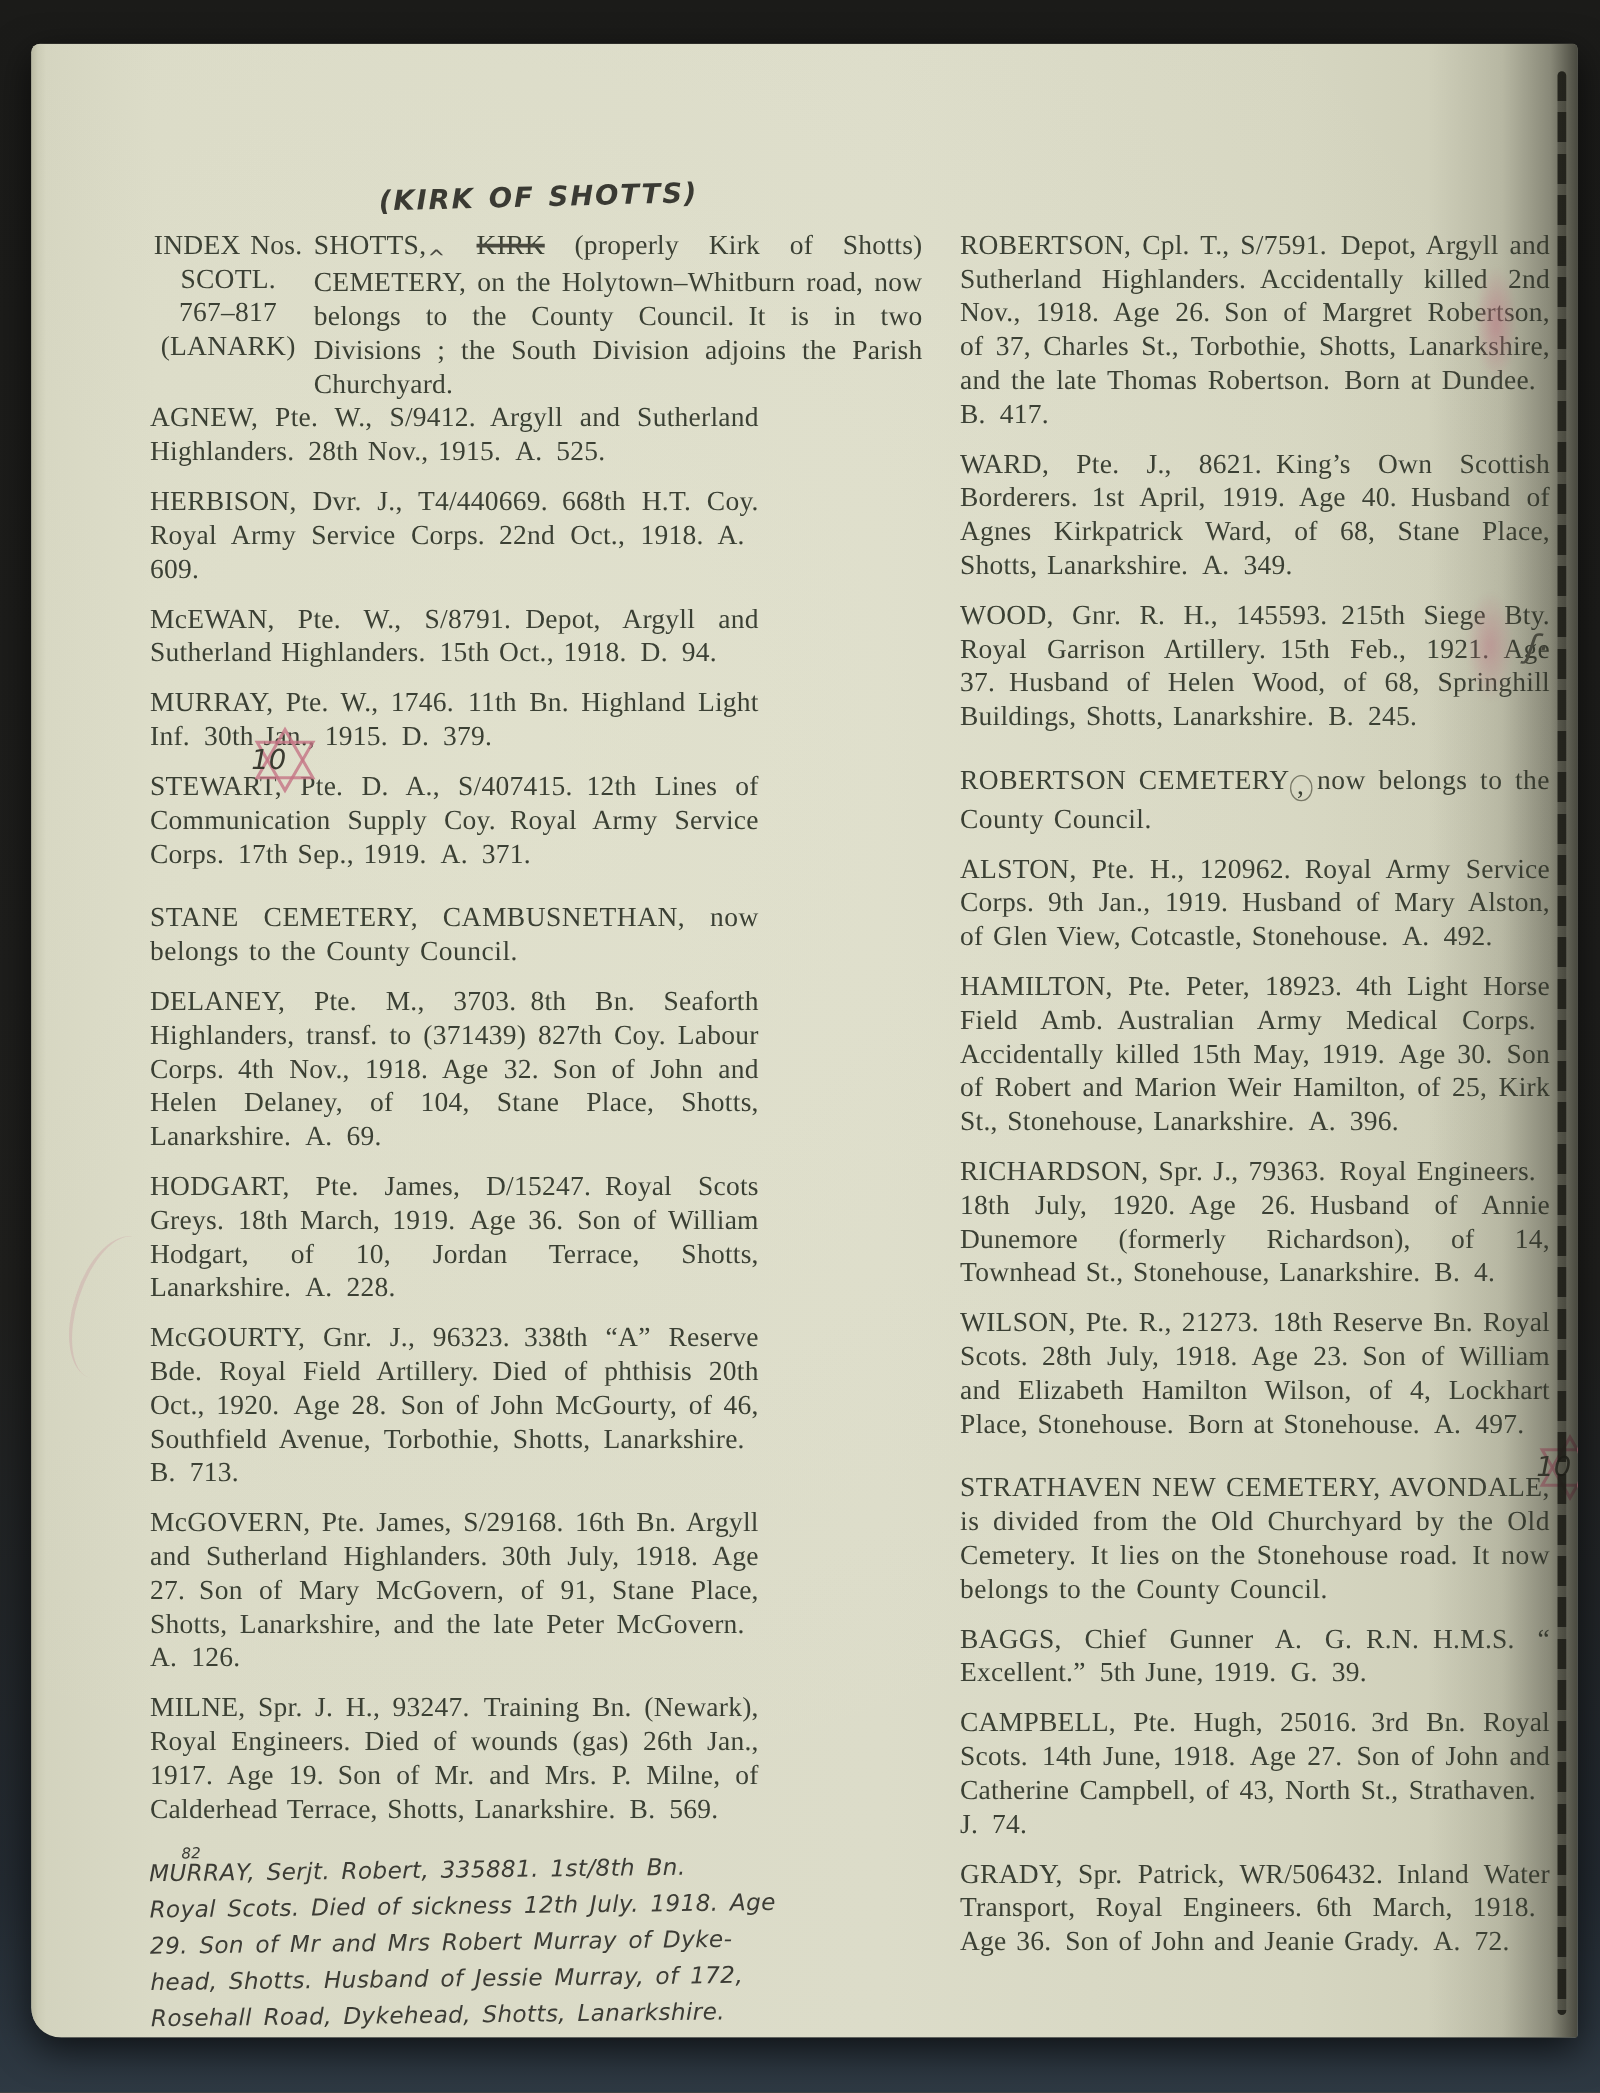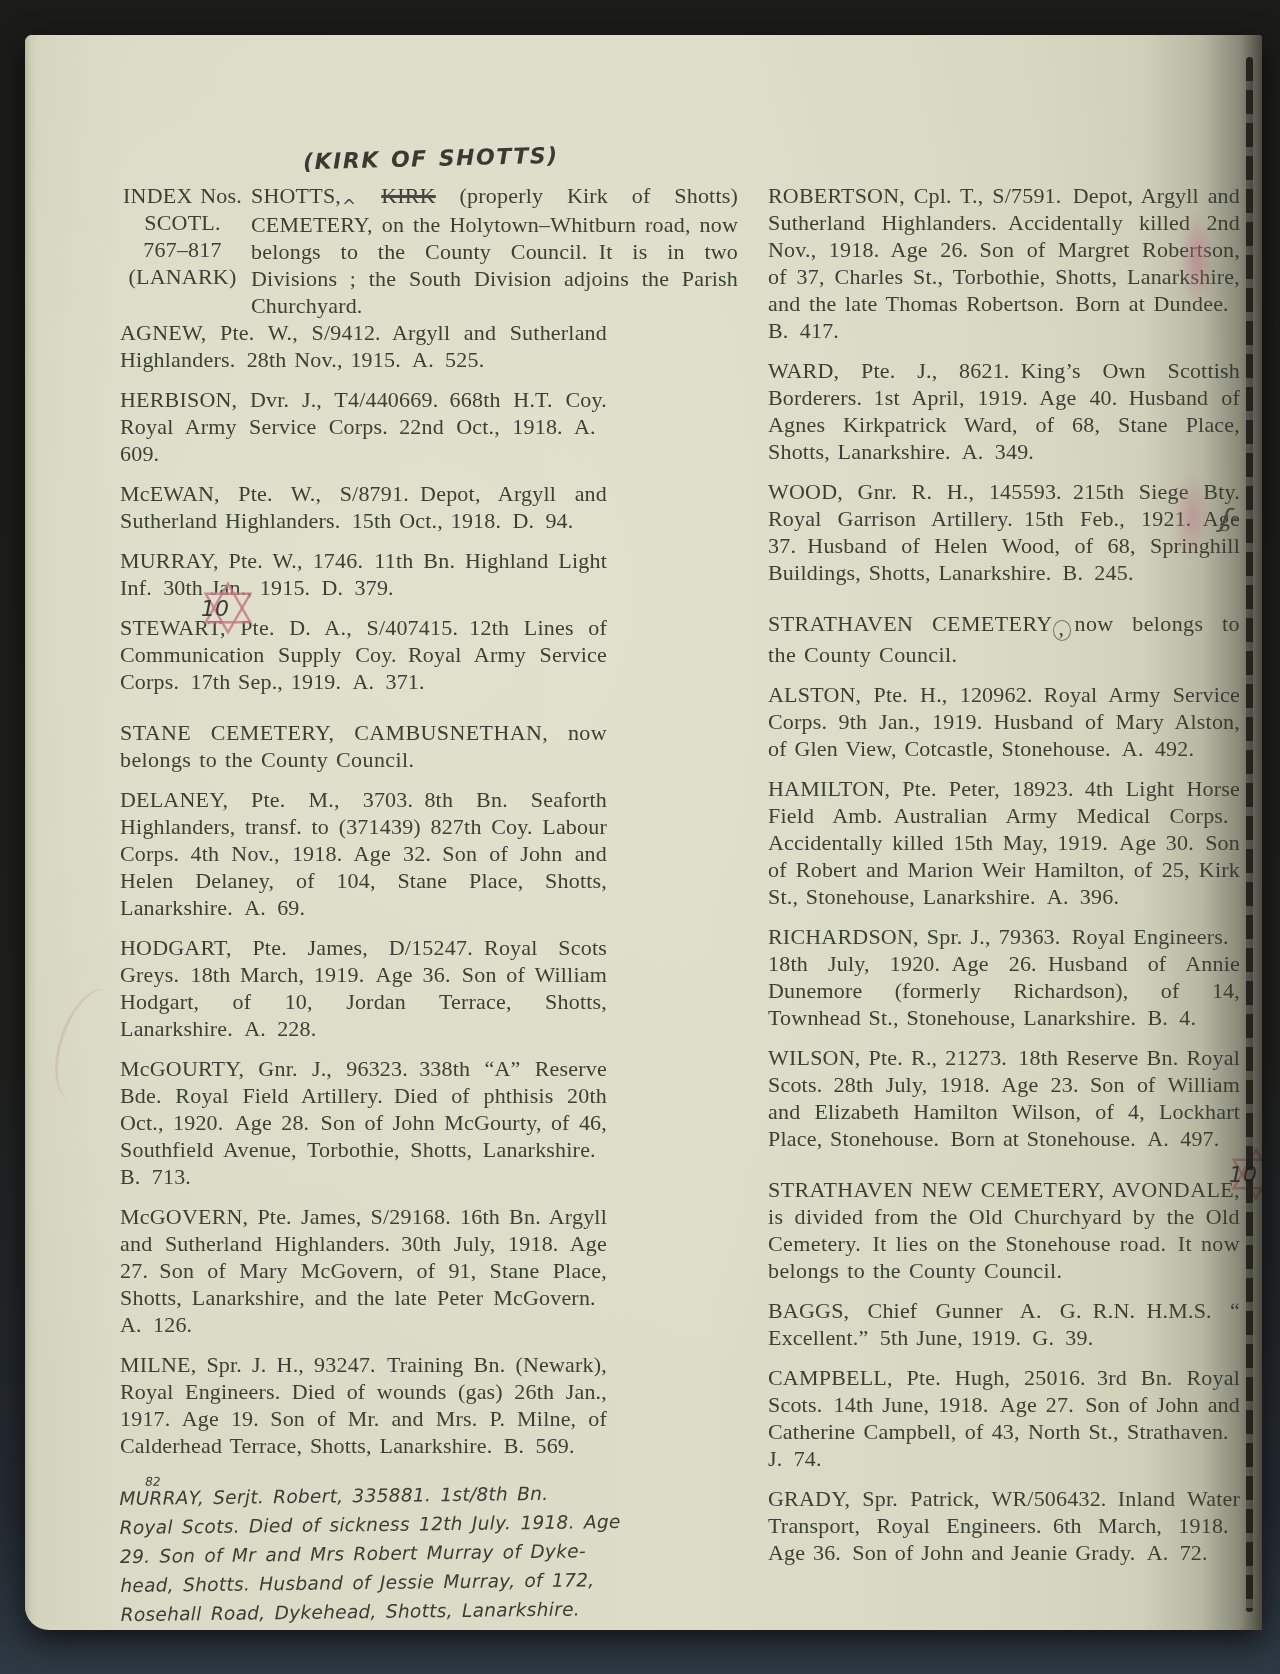--- a/index.html
+++ b/index.html
@@ -123,21 +123,21 @@
           <div class="hand-line">Rosehall Road, Dykehead, Shotts, Lanarkshire.</div>
         </div>
       </div>
     </div>
 
     <div class="col col-right">
       <p class="entry">ROBERTSON, Cpl. T., S/7591. Depot, Argyll and Sutherland Highlanders. Accidentally killed 2nd Nov., 1918. Age 26. Son of Margret Robertson, of 37, Charles St., Torbothie, Shotts, Lanarkshire, and the late Thomas Robertson. Born at Dundee. B. 417.</p>
       <p class="entry">WARD, Pte. J., 8621. King’s Own Scottish Borderers. 1st April, 1919. Age 40. Husband of Agnes Kirkpatrick Ward, of 68, Stane Place, Shotts, Lanarkshire. A. 349.</p>
       <p class="entry">WOOD, Gnr. R. H., 145593. 215th Siege Bty. Royal Garrison Artillery. 15th Feb., 1921. Age 37. Husband of Helen Wood, of 68, Springhill Buildings, Shotts, Lanarkshire. B. 245.</p>
 
-      <p class="cem-heading"><span>STRATHAVEN CEMETERY</span><span class="circled">,</span><span>now belongs to the County Council.</span></p>
+      <p class="cem-heading"><span>ROBERTSON CEMETERY</span><span class="circled">,</span><span>now belongs to the County Council.</span></p>
 
       <p class="entry">ALSTON, Pte. H., 120962. Royal Army Service Corps. 9th Jan., 1919. Husband of Mary Alston, of Glen View, Cotcastle, Stonehouse. A. 492.</p>
       <p class="entry">HAMILTON, Pte. Peter, 18923. 4th Light Horse Field Amb. Australian Army Medical Corps. Accidentally killed 15th May, 1919. Age 30. Son of Robert and Marion Weir Hamilton, of 25, Kirk St., Stonehouse, Lanarkshire. A. 396.</p>
       <p class="entry">RICHARDSON, Spr. J., 79363. Royal Engineers. 18th July, 1920. Age 26. Husband of Annie Dunemore (formerly Richardson), of 14, Townhead St., Stonehouse, Lanarkshire. B. 4.</p>
       <p class="entry">WILSON, Pte. R., 21273. 18th Reserve Bn. Royal Scots. 28th July, 1918. Age 23. Son of William and Elizabeth Hamilton Wilson, of 4, Lockhart Place, Stonehouse. Born at Stonehouse. A. 497.</p>
 
       <p class="cem-heading">STRATHAVEN NEW CEMETERY, AVONDALE, is divided from the Old Churchyard by the Old Cemetery. It lies on the Stonehouse road. It now belongs to the County Council.</p>
       <p class="entry">BAGGS, Chief Gunner A. G. R.N. H.M.S. “ Excellent.” 5th June, 1919. G. 39.</p>
       <p class="entry">CAMPBELL, Pte. Hugh, 25016. 3rd Bn. Royal Scots. 14th June, 1918. Age 27. Son of John and Catherine Campbell, of 43, North St., Strathaven. J. 74.</p>
       <p class="entry">GRADY, Spr. Patrick, WR/506432. Inland Water Transport, Royal Engineers. 6th March, 1918. Age 36. Son of John and Jeanie Grady. A. 72.</p>

